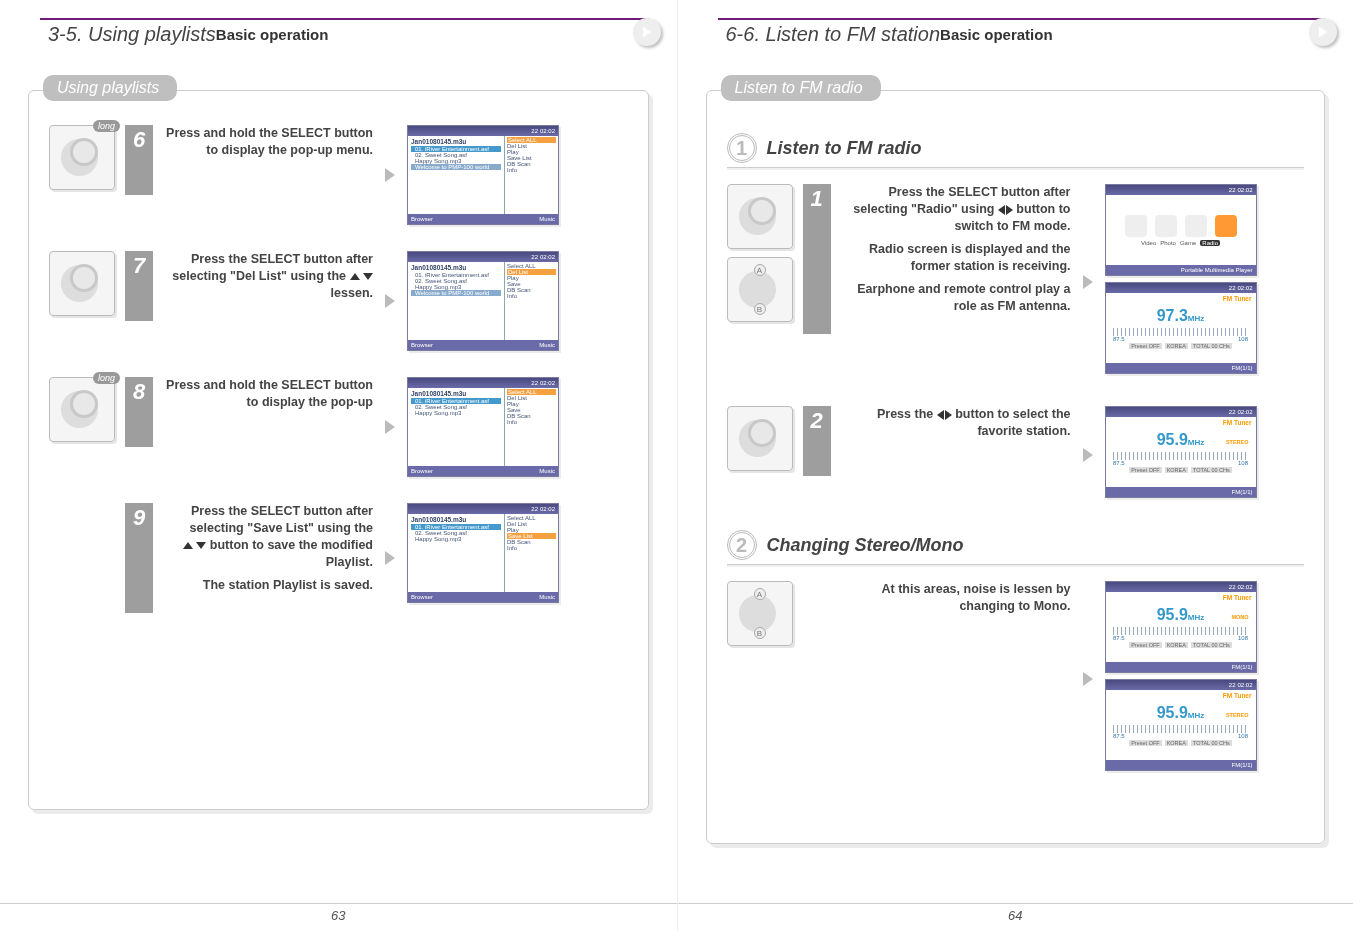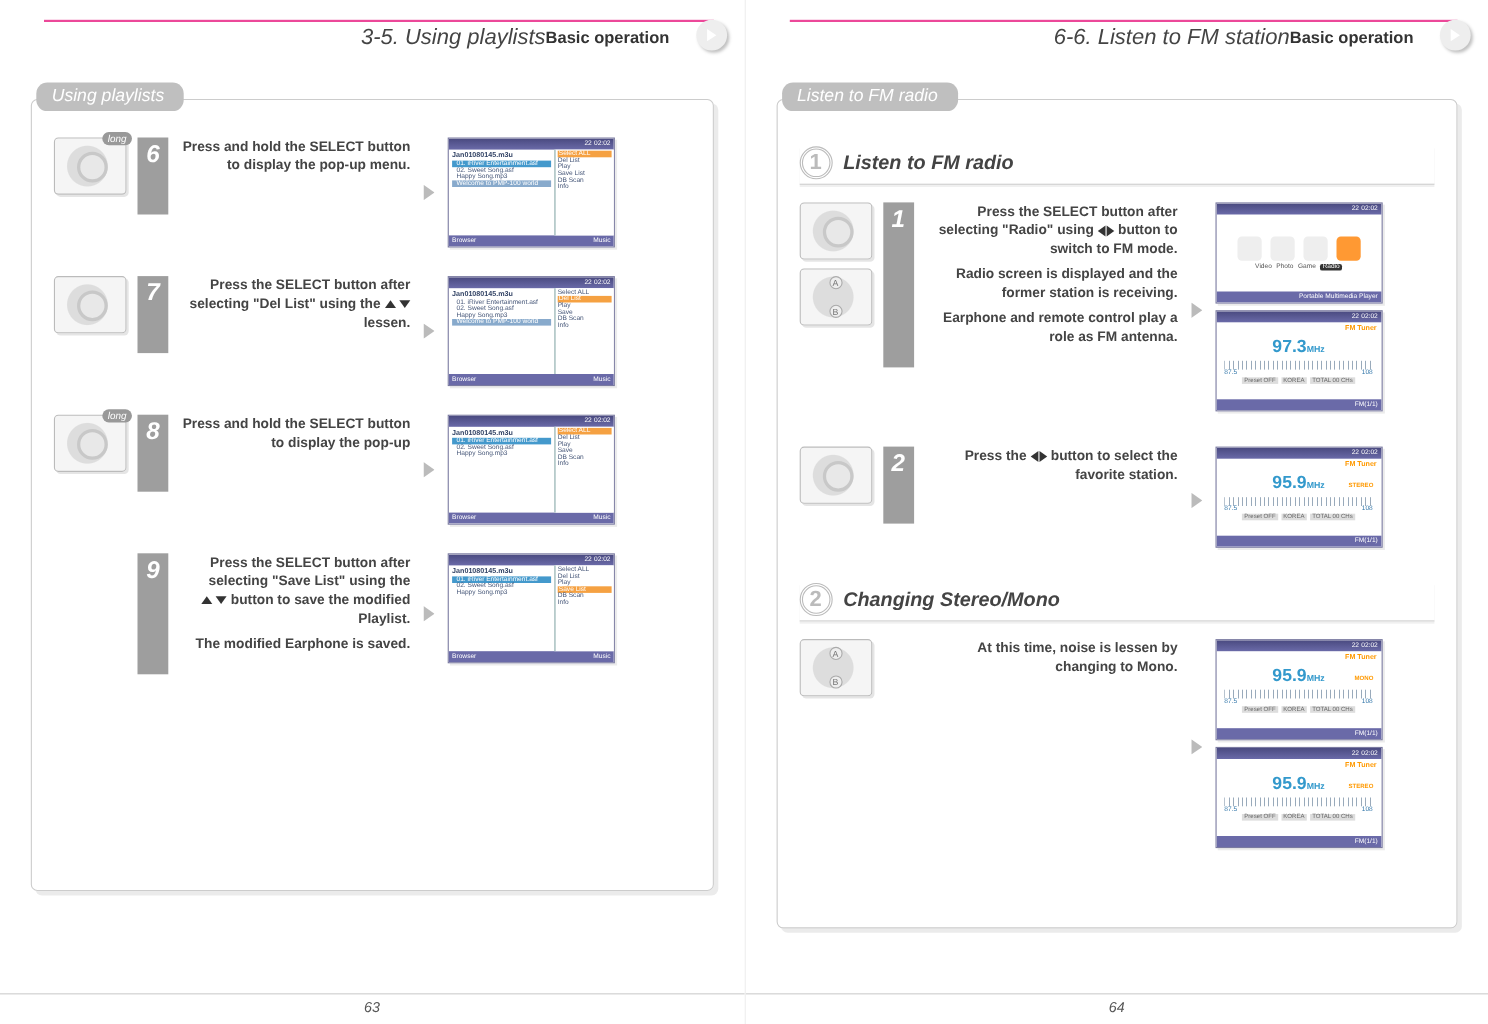--- a/index.html
+++ b/index.html
@@ -8,46 +8,46 @@
     background: #fff;
     width: 1353px;
     height: 931px;
     position: relative;
     color: #333;
   }
   .spread { display: flex; width: 100%; height: 100%; }
   .page { width: 50%; padding: 18px 28px 10px 28px; position: relative; }
   .page + .page { border-left: 1px solid #eee; }
 
-  .hdr { border-top: 2px solid #ec4899; height: 30px; display: flex; align-items: center; justify-content: flex-end; padding-right: 40px; margin-left: 12px; }
+  .hdr { border-top: 2px solid #701a75; height: 30px; display: flex; align-items: center; justify-content: flex-start; padding-right: 40px; margin-left: 12px; }
   .hdr-title { font-style: italic; font-weight: 500; font-size: 20px; color: #444; padding-left: 8px; }
   .hdr-op { font-size: 15px; font-weight: bold; color: #333; }
   .hdr-arrow {
     position: absolute; right: 16px; top: 18px;
     width: 28px; height: 28px; border-radius: 50%;
     background: #eee; box-shadow: 2px 2px 3px rgba(0,0,0,.25);
     display: flex; align-items: center; justify-content: center;
   }
   .hdr-arrow svg { width: 14px; height: 14px; fill: #fff; }
 
   .panel {
     margin-top: 42px; border: 1px solid #ccc; border-radius: 6px;
     padding: 34px 20px 40px 20px; position: relative;
     box-shadow: 4px 4px 0 rgba(0,0,0,.08);
     min-height: 720px;
   }
   .panel-tab {
-    position: absolute; top: -16px; left: 4px;
+    position: absolute; top: -16px; left: 14px;
     background: #bfbfbf; color: #fff; font-style: italic; font-weight: 500;
     font-size: 16px; padding: 4px 18px 4px 14px; border-radius: 10px 10px 10px 10px;
   }
 
   .step { display: flex; align-items: flex-start; gap: 10px; margin-bottom: 26px; }
   .thumb {
-    width: 66px; height: 52px; border: 1px solid #bbb; border-radius: 4px;
+    width: 66px; height: 65px; border: 1px solid #bbb; border-radius: 4px;
     background: radial-gradient(circle at 46% 50%, #ddd 0 18px, #f5f5f5 19px);
     position: relative; box-shadow: 2px 2px 0 rgba(0,0,0,.1);
     flex-shrink: 0;
   }
   .thumb .knob {
     position: absolute; left: 20px; top: 12px; width: 28px; height: 28px;
     border-radius: 50%; background: #e8e8e8; border: 3px solid #c8c8c8;
   }
   .thumb .long {
     position: absolute; right: -6px; top: -6px;
@@ -284,21 +284,21 @@
         </div>
       </div>
 
       <div class="step">
         <div style="width:66px; flex-shrink:0"></div>
         <div class="numbox" style="min-height:110px">9</div>
         <div class="steptext">
           <span>Press the SELECT button after selecting "Save List" using the </span>
           <span class="arrows-inline"><span class="tri-up"></span> <span class="tri-down"></span></span>
           <span> button to save the modified Playlist.</span>
-          <span class="sub">The modified Earphone is saved.</span>
+          <span class="sub">The station Playlist is saved.</span>
         </div>
         <div class="step-sep">
             <svg width="10" height="14" viewBox="0 0 10 14">
               <path d="M0 0 L10 7 L0 14 Z"></path>
             </svg>
           </div>
         <div class="screenshot">
           <div class="shot-bar">
               <span>22</span>
               <span>02:02</span>
@@ -468,21 +468,21 @@
         <div class="t">Changing Stereo/Mono</div>
       </div>
 
       <div class="step">
         <div class="thumb ab-thumb">
           <div class="ab" style="left:26px; top:6px;">A</div>
           <div class="ab" style="left:26px; bottom:6px;">B</div>
         </div>
         <div style="width:28px; flex-shrink:0"></div>
         <div class="steptext" style="width:230px">
-          <span class="sub" style="margin-top:0">At this time, noise is lessen by changing to Mono.</span>
+          <span class="sub" style="margin-top:0">At this areas, noise is lessen by changing to Mono.</span>
         </div>
         <div class="step-sep">
             <svg width="10" height="14" viewBox="0 0 10 14">
               <path d="M0 0 L10 7 L0 14 Z"></path>
             </svg>
           </div>
         <div class="right-col">
           <div class="fmshot">
             <div class="fm-bar">
                 <span>22</span>

